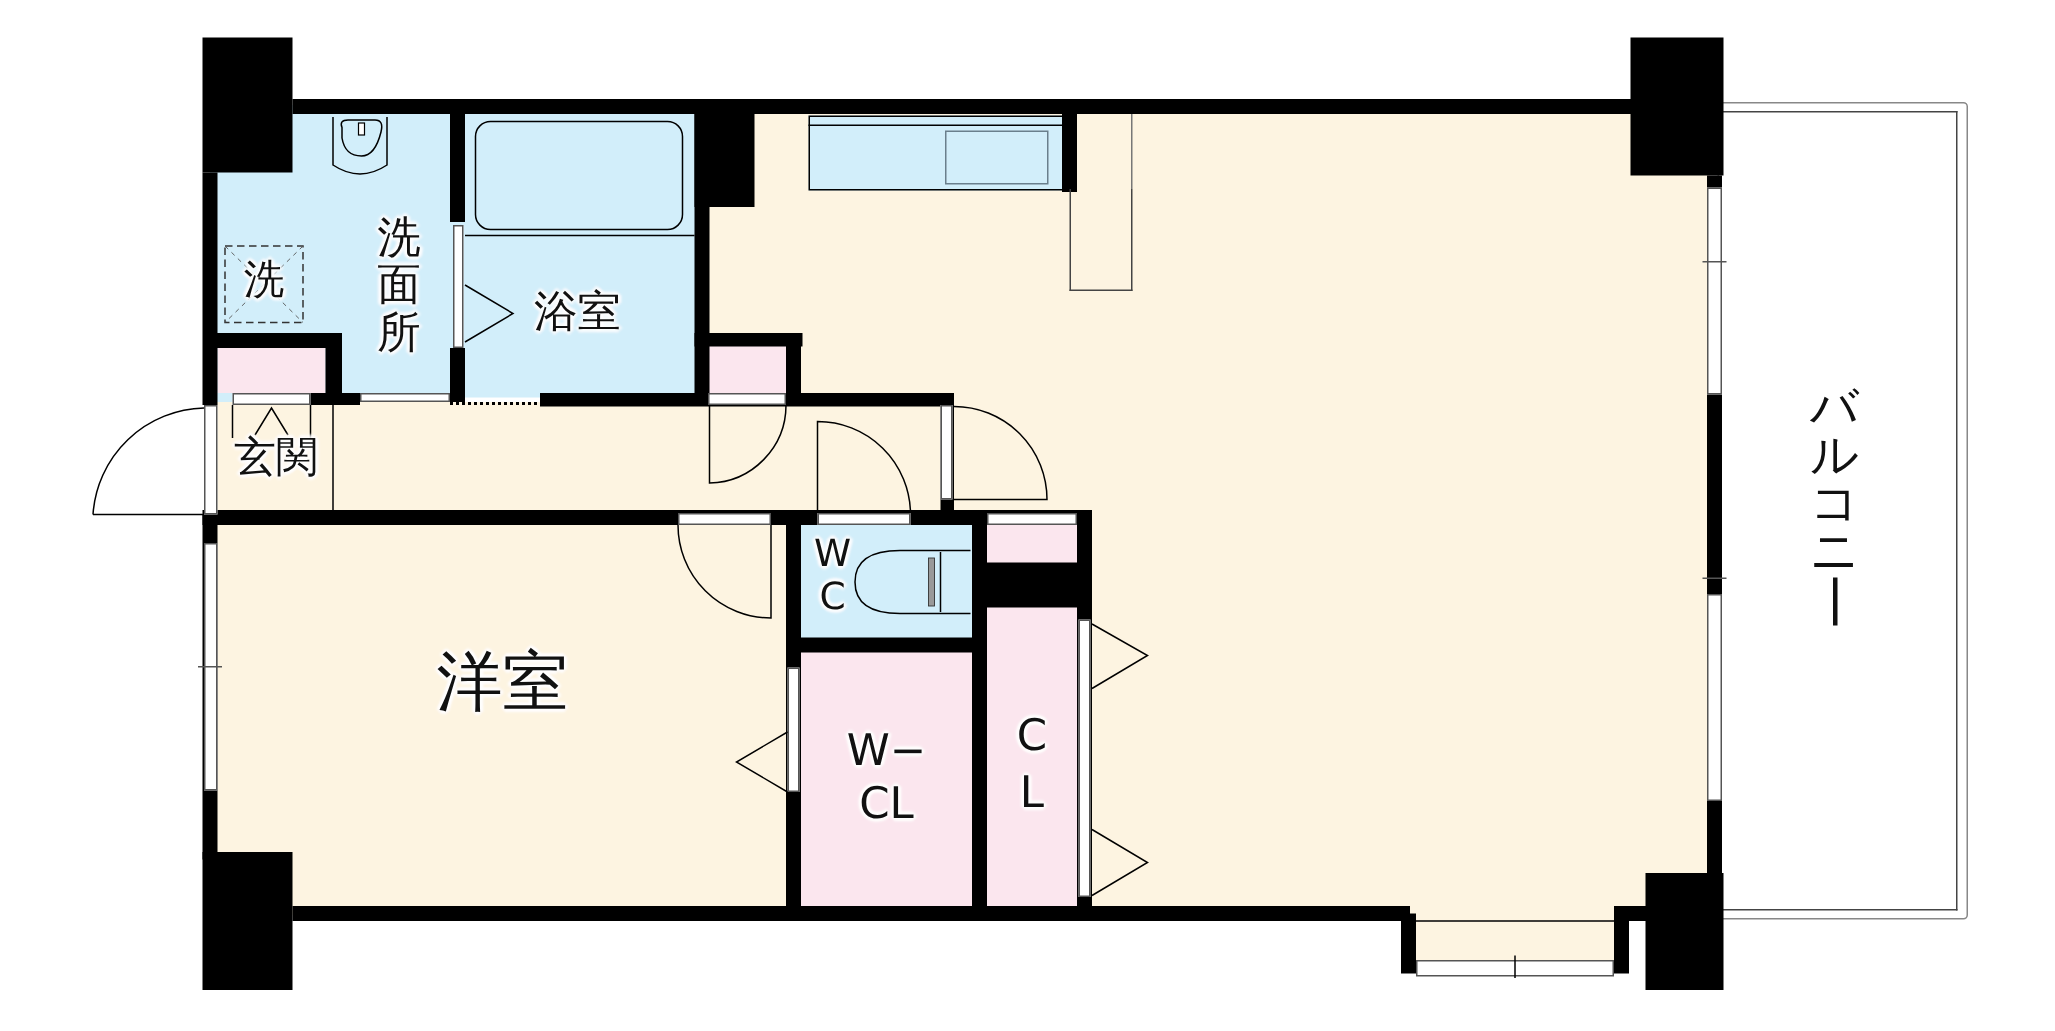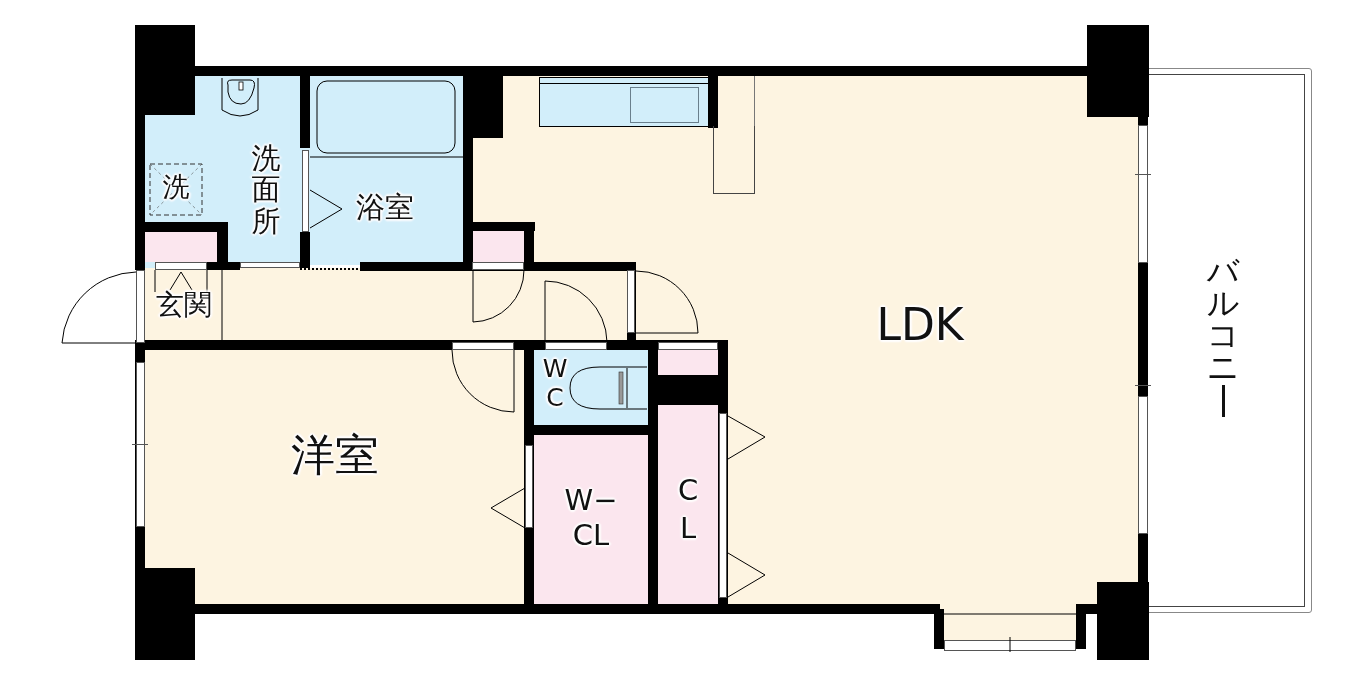--- a/index.html
+++ b/index.html
@@ -174,21 +174,20 @@
   <div>洗</div>
   <div>面</div>
   <div>所</div>
 </div>
 
 <div class="label" style="left:340px;top:192px;width:90px;font-size:29px;">浴室</div>
 
 <div class="label" style="left:144px;top:290px;width:80px;font-size:28px;">玄関</div>
 
 <div class="label" style="left:790px;top:300px;width:260px;font-size:44px;line-height:1.14;">
-  <div>LDK</div>
 </div>
 
 <div class="label" style="left:220px;top:430px;width:230px;font-size:44px;line-height:1.14;">
   <div>洋室</div>
 </div>
 
 <div class="label" style="left:538px;top:355px;width:34px;font-size:25px;line-height:1.15;">
   <div>W</div>
   <div>C</div>
 </div>

